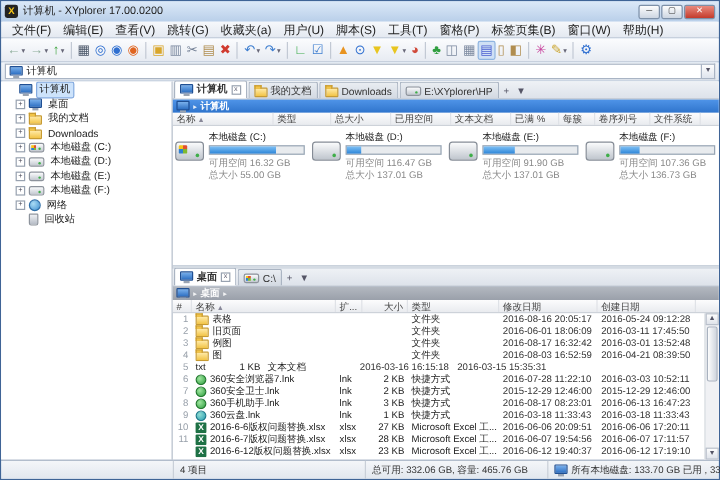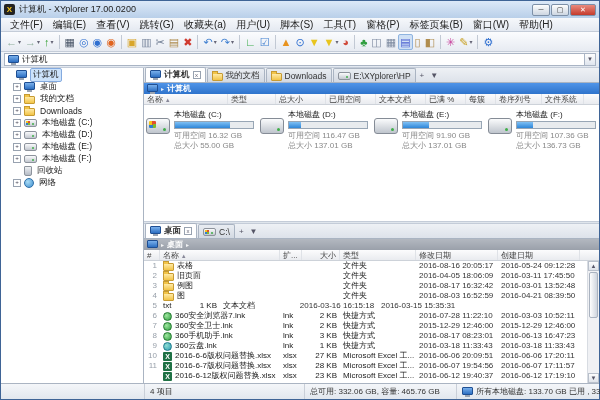--- a/index.html
+++ b/index.html
@@ -284,28 +284,28 @@
           <span class="exp">+</span>
           <span class="mi drive"></span>
           <span class="lbl">本地磁盘 (E:)</span>
         </div>
         <div class="tree-row ind">
           <span class="exp">+</span>
           <span class="mi drive"></span>
           <span class="lbl">本地磁盘 (F:)</span>
         </div>
         <div class="tree-row ind">
+          <span class="exp">+</span>
+          <span class="mi net"></span>
+          <span class="lbl">网络</span>
+        </div>
+        <div class="tree-row ind">
           <span class="exp hide">+</span>
           <span class="mi recycle"></span>
           <span class="lbl">回收站</span>
-        </div>
-        <div class="tree-row ind">
-          <span class="exp">+</span>
-          <span class="mi net"></span>
-          <span class="lbl">网络</span>
         </div>
       </div>
 
     <div class="right">
 
       <div class="pane top">
         <div class="tabsrow" id="top-tabs">
             <span class="tab active">
               <span class="mi computer"></span>
               <span>计算机</span>
@@ -437,21 +437,21 @@
               </div>
               <div class="frow">
                 <span class="cell num" style="width: 16px;">2</span>
                 <span class="cell nm" style="width: 120px;">
                   <span class="mi folder"></span>
                   <span>旧页面</span>
                 </span>
                 <span class="cell " style="width: 22px;"></span>
                 <span class="cell r" style="width: 38px;"></span>
                 <span class="cell " style="width: 76px;">文件夹</span>
-                <span class="cell dt" style="width: 82px;">2016-04-05 18:06:09</span>
+                <span class="cell dt" style="width: 82px;">2016-06-01 18:06:09</span>
                 <span class="cell dt" style="width: 82px;">2016-03-11 17:45:50</span>
               </div>
               <div class="frow">
                 <span class="cell num" style="width: 16px;">3</span>
                 <span class="cell nm" style="width: 120px;">
                   <span class="mi folder"></span>
                   <span>例图</span>
                 </span>
                 <span class="cell " style="width: 22px;"></span>
                 <span class="cell r" style="width: 38px;"></span>

